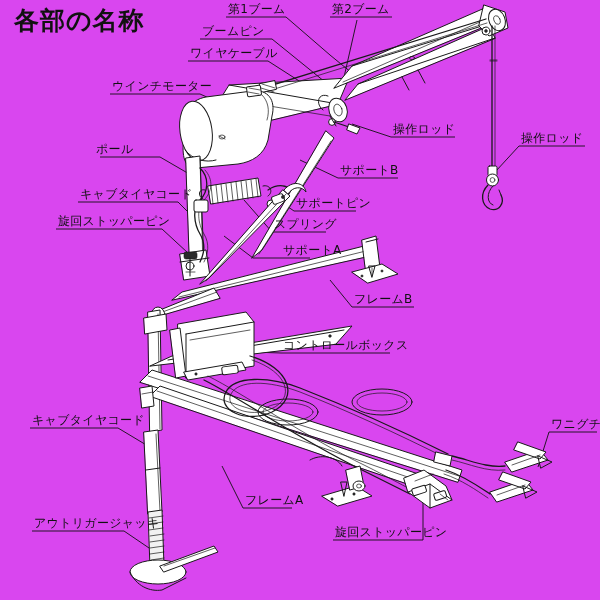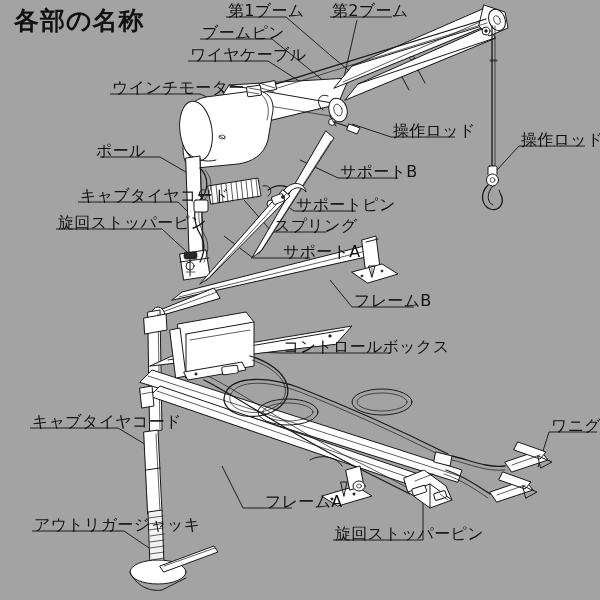--- a/index.html
+++ b/index.html
@@ -4,33 +4,33 @@
 <title>各部の名称</title>
 <style>
   html,body{margin:0;padding:0;background:#ffffff;}
   body{
     width:600px;height:600px;
     font-family:"DejaVu Sans","Liberation Sans",sans-serif;
     color:#0d0d0d;
     overflow:hidden;
     position:relative;
   }
-  #stage{position:absolute;left:0;top:0;width:600px;height:600px;background:#a3a3a3;}
+  #stage{position:absolute;left:0;top:0;width:600px;height:600px;background:#d946ef;}
   #stage svg{position:absolute;left:0;top:0;}
 
   .ttl{
     position:absolute;left:14px;top:8px;
     font-size:25px;font-weight:bold;letter-spacing:1px;
     color:#111;line-height:1;white-space:nowrap;
   }
 
   
   .lbl{
     position:absolute;
-    font-size:16px;
+    font-size:12px;
     line-height:1.05;
     white-space:nowrap;
     color:#111;
     letter-spacing:.3px;
   }
 
   
   .s{fill:none;stroke:#1a1a1a;stroke-width:1;stroke-linecap:round;stroke-linejoin:round;}
   .sw{fill:none;stroke:#1a1a1a;stroke-width:1.3;stroke-linecap:round;stroke-linejoin:round;}
   .thin{fill:none;stroke:#1a1a1a;stroke-width:.7;stroke-linecap:round;stroke-linejoin:round;}
@@ -385,17 +385,17 @@
   <div class="lbl" style="left:340px; top:164px;">サポートB</div>
   <div class="lbl" style="left:80px;  top:188px;font-family:Liberation Serif, serif;">キャブタイヤコード</div>
   <div class="lbl" style="left:296px; top:197px;">サポートピン</div>
   <div class="lbl" style="left:58px;  top:215px;">旋回ストッパーピン</div>
   <div class="lbl" style="left:274px; top:218px;">スプリング</div>
   <div class="lbl" style="left:255px; top:244px;margin-left:28px;">サポートA</div>
   <div class="lbl" style="left:354px; top:293px;">フレームB</div>
   <div class="lbl" style="left:283px; top:339px;">コントロールボックス</div>
   <div class="lbl" style="left:32px;  top:414px;">キャブタイヤコード</div>
   <div class="lbl" style="left:551px; top:418px;">ワニグチ</div>
-  <div class="lbl" style="left:245px; top:494px;margin-left:20px;">フレームA</div>
+  <div class="lbl" style="left:245px; top:494px;">フレームA</div>
   <div class="lbl" style="left:335px; top:526px;">旋回ストッパーピン</div>
   <div class="lbl" style="left:34px;  top:517px;">アウトリガージャッキ</div>
 
 </div>
 
 </body></html>

